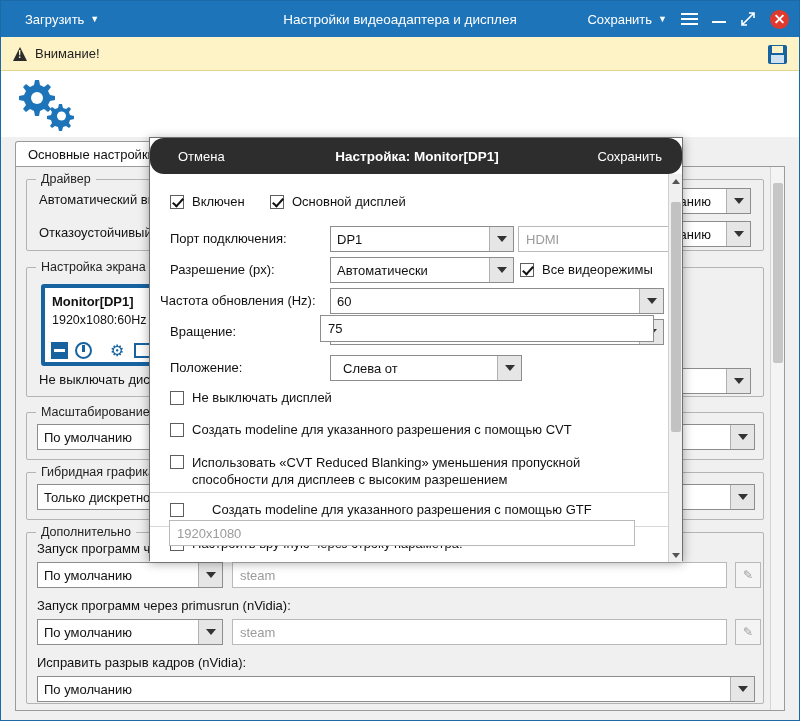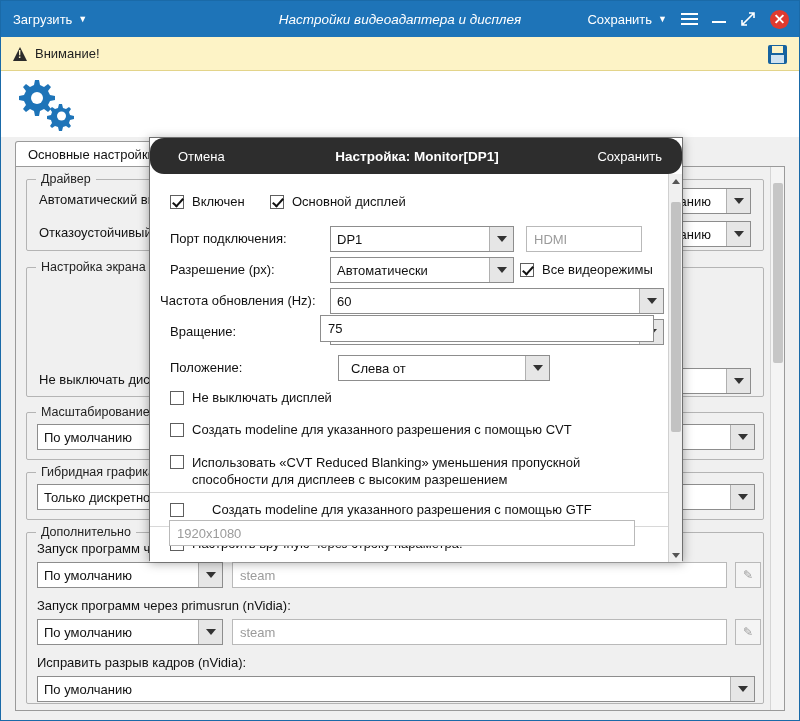--- a/index.html
+++ b/index.html
@@ -19,29 +19,29 @@
   }
 
   
   .titlebar {
     position: absolute; top: 0; left: 0;
     width: 798px; height: 36px;
     background: #1e74b8;
     color: #ffffff;
     display: flex; align-items: center;
   }
-  .tb-left { display: flex; align-items: center; padding-left: 12px; justify-content: flex-end; }
+  .tb-left { display: flex; align-items: center; padding-left: 24px; justify-content: flex-end; }
   .tb-btn {
     display: flex; align-items: center; gap: 6px;
     font-size: 13px; color: #fff; cursor: default;
   }
   .caret { font-size: 9px; line-height: 1; }
   .tb-title {
     position: absolute; left: 0; width: 798px; text-align: center;
-    font-size: 13.5px; color: #fff; pointer-events: none; font-style: italic;
+    font-size: 13.5px; color: #fff; pointer-events: none;
   }
   .tb-right {
     position: absolute; right: 10px; top: 0; height: 36px;
     display: flex; align-items: center; gap: 14px;
   }
   .tb-right .tb-btn { z-index: 2; }
   .icon-hamburger {
     display: inline-block; width: 17px; height: 12px;
     position: relative;
   }
@@ -322,20 +322,30 @@
       </div>
       <span class="lbl" style="position:absolute; left:12px; top:45px;">Отказоустойчивый драйвер:</span>
       <div class="combo" style="position:absolute; right:12px; top:41px; width:135px;">
         <span>По умолчанию</span>
         <span class="arrow"></span>
       </div>
     </div>
 
     <div class="group" style="left:10px; top:100px; width:738px; height:130px;">
       <span class="group-title">Настройка экрана</span>
+      <div class="monbox">
+        <div class="mon-name">Monitor[DP1]</div>
+        <div class="mon-res">1920x1080:60Hz</div>
+        <div class="mon-icons">
+          <span class="mi mi-minus"></span>
+          <span class="mi mi-power"></span>
+          <span class="mi mi-gear">⚙</span>
+          <span class="mi mi-disp"></span>
+        </div>
+      </div>
       <span class="star">★</span>
       <span class="lbl" style="position:absolute; left:12px; top:104px;">Не выключать дисплей:</span>
       <div class="combo" style="position:absolute; right:12px; top:100px; width:135px;">
         <span></span>
         <span class="arrow"></span>
       </div>
     </div>
 
     <div class="group" style="left:10px; top:245px; width:738px; height:48px;">
       <span class="group-title">Масштабирование вывода</span>
@@ -403,21 +413,21 @@
       <div class="mrow" style="left:120px; top:20px;">
         <span class="chk on"></span>
         <span class="chk-lbl">Основной дисплей</span>
       </div>
 
       <span class="rlabel" style="position:absolute; left:20px; top:57px; width:152px;">Порт подключения:</span>
       <div class="combo" style="position:absolute; left:180px; top:52px; width:184px;">
         <span>DP1</span>
         <span class="arrow"></span>
       </div>
-      <div class="txtin" style="position:absolute; left:376px; top:52px; width:116px;">
+      <div class="txtin" style="position:absolute; left:368px; top:52px; width:163px;">
         <span>HDMI</span>
       </div>
 
       <span class="rlabel" style="position:absolute; left:20px; top:88px; width:152px;">Разрешение (px):</span>
       <div class="combo" style="position:absolute; left:180px; top:83px; width:184px;">
         <span>Автоматически</span>
         <span class="arrow"></span>
       </div>
       <div class="mrow" style="left:370px; top:88px;">
         <span class="chk on"></span>
@@ -437,21 +447,21 @@
       <div class="combo" style="position:absolute; left:180px; top:145px; width:334px;">
         <span></span>
         <span class="arrow"></span>
       </div>
 
       <div class="dropdown-open" style="left:170px; top:141px; width:334px; height:27px; z-index:9;">
         <div class="dd-item">75</div>
       </div>
 
       <span class="rlabel" style="position:absolute; left:20px; top:186px; width:152px;">Положение:</span>
-      <div class="combo" style="position:absolute; left:188px; top:181px; width:212px;padding-left:12px;">
+      <div class="combo" style="position:absolute; left:180px; top:181px; width:192px;padding-left:12px;">
         <span>Слева от</span>
         <span class="arrow"></span>
       </div>
 
       <div class="mrow" style="left:20px; top:216px;">
         <span class="chk"></span>
         <span class="chk-lbl">Не выключать дисплей</span>
       </div>
       <div class="mrow" style="left:20px; top:248px;">
         <span class="chk"></span>

